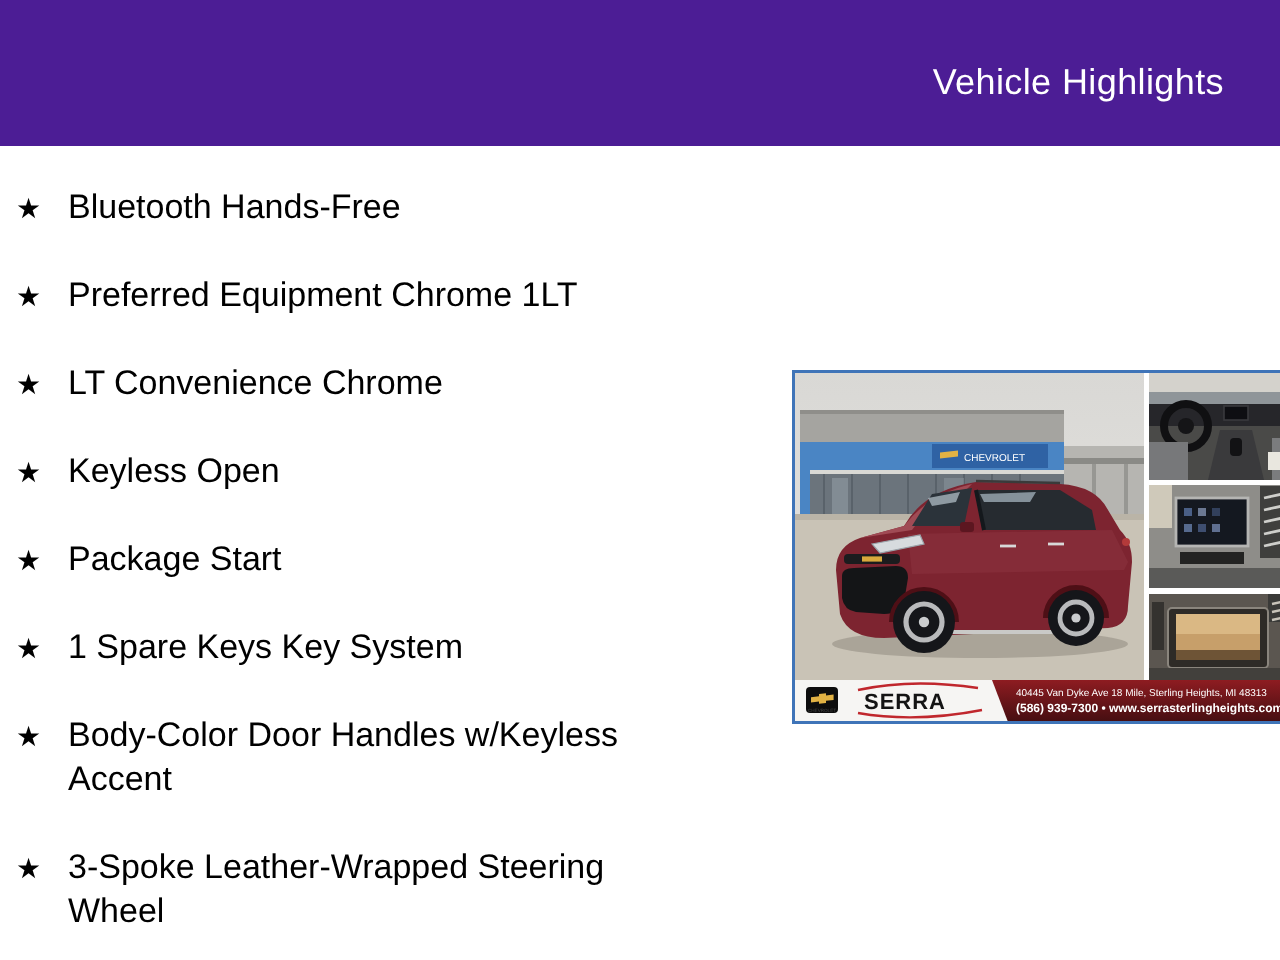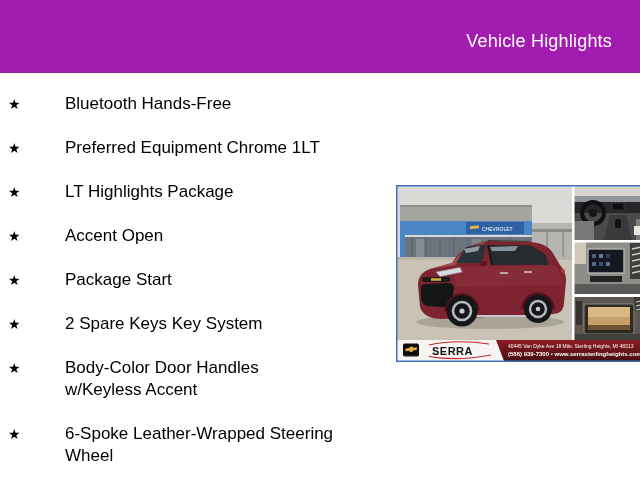--- a/index.html
+++ b/index.html
@@ -1,36 +1,36 @@
 <!DOCTYPE html>
 <html><head>
 <meta charset="utf-8">
 <style>
   * { margin:0; padding:0; box-sizing:border-box; }
   html,body { width:640px; height:480px; overflow:hidden; }
   body { font-family:"Liberation Sans", sans-serif; background:#ffffff; position:relative; }
 
   .topbar {
     position:absolute; left:0; top:0; width:640px; height:73px;
-    background:#a21caf; display:flex; align-items:center; justify-content:flex-end;
+    background:#4c1d95; display:flex; align-items:center; justify-content:flex-end;
     padding-right:28px; padding-top:10px;
   }
   .topbar .title { color:#ffffff; font-size:18px; letter-spacing:.2px; }
 
   ul.features {
     position:absolute; left:8px; top:93px; width:330px; list-style:none;
   }
   ul.features li {
     display:flex; gap:8px; margin-bottom:22px;
     font-size:17px; line-height:22px; color:#000000;
   }
   ul.features .star {
     flex:0 0 18px; font-size:14px; line-height:22px; text-align:left; color:#000;
   }
-  ul.features .txt { flex:0 1 304px; max-width:304px;margin-left:31px; }
+  ul.features .txt { flex:0 1 304px; max-width:304px; }
 
   .collage {
     position:absolute; left:396px; top:185px; width:303px; height:177px;
   }
   .collage svg { display:block; width:257px; height:177px; }
 </style>
 </head>
 <body>
 
 <div class="topbar">
@@ -41,41 +41,41 @@
   <li>
     <span class="star">★</span>
     <span class="txt">Bluetooth Hands-Free</span>
   </li>
   <li>
     <span class="star">★</span>
     <span class="txt">Preferred Equipment Chrome 1LT</span>
   </li>
   <li>
     <span class="star">★</span>
-    <span class="txt">LT Highlights Package</span>
-  </li>
-  <li>
-    <span class="star">★</span>
-    <span class="txt">Accent Open</span>
+    <span class="txt">LT Convenience Chrome</span>
+  </li>
+  <li>
+    <span class="star">★</span>
+    <span class="txt">Keyless Open</span>
   </li>
   <li>
     <span class="star">★</span>
     <span class="txt">Package Start</span>
   </li>
   <li>
     <span class="star">★</span>
-    <span class="txt">2 Spare Keys Key System</span>
+    <span class="txt">1 Spare Keys Key System</span>
   </li>
   <li>
     <span class="star">★</span>
     <span class="txt">Body-Color Door Handles w/Keyless Accent</span>
   </li>
   <li>
     <span class="star">★</span>
-    <span class="txt">6-Spoke Leather-Wrapped Steering Wheel</span>
+    <span class="txt">3-Spoke Leather-Wrapped Steering Wheel</span>
   </li>
 </ul>
 
 <div class="collage">
   <svg viewBox="0 0 257 177">
     <defs>
       <linearGradient id="redg" x1="0" y1="0" x2="0" y2="1">
         <stop offset="0" stop-color="#8e1c21"></stop>
         <stop offset="1" stop-color="#450e11"></stop>
       </linearGradient>

